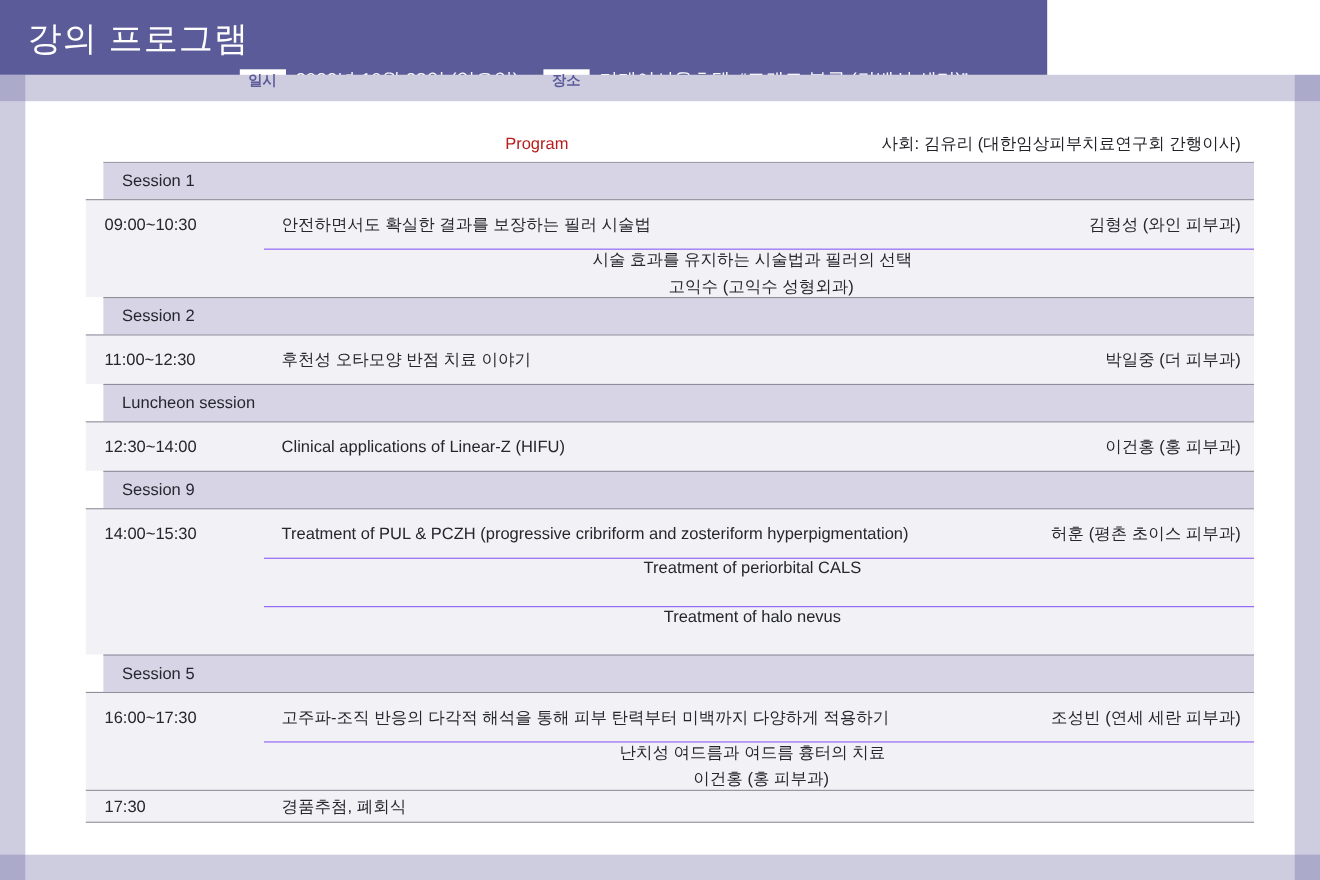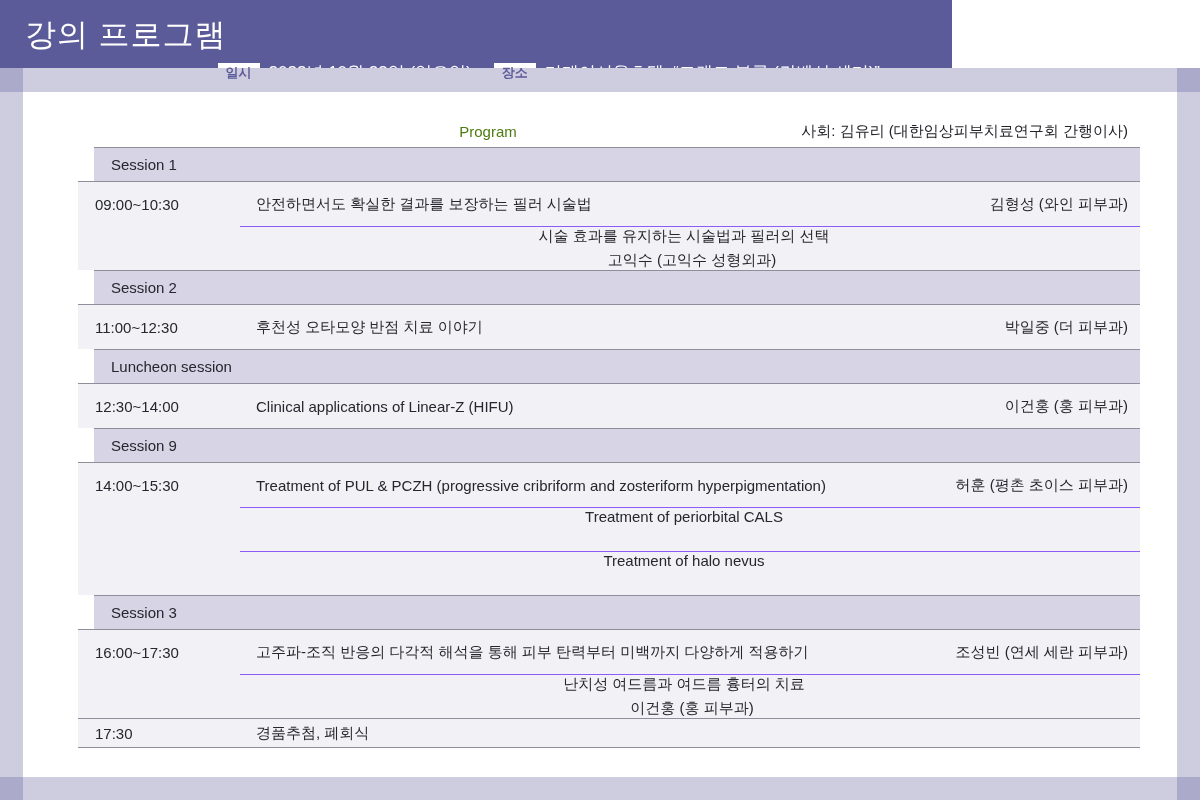--- a/index.html
+++ b/index.html
@@ -46,21 +46,21 @@
   .table {
     position:absolute; left:78px; top:115px; width:1062px;
     font-size:15px;
   }
   .table > :last-child { border-bottom:1px solid #8f8e9b; }
 
   .head-row { position:relative; height:32px; background:#ffffff; }
   .program-label {
     position:absolute; left:0; width:820px; text-align:center;
     top:50%; transform:translateY(-50%);
-    color:#4d7c0f;
+    color:#b91c1c;
   }
   .moderator {
     position:absolute; right:12px; top:50%; transform:translateY(-50%);
     color:#222228; white-space:nowrap;
   }
 
   .session-row {
     height:34px; background:#d6d4e5;
     border-top:1px solid #8f8e9b;
     display:flex; align-items:center; padding-left:17px;
@@ -158,21 +158,21 @@
         <div class="lecture">
           <div class="lecture-title">Treatment of periorbital CALS</div>
           <div class="lecture-speaker"></div>
         </div>
         <div class="lecture">
           <div class="lecture-title">Treatment of halo nevus</div>
           <div class="lecture-speaker"></div>
         </div>
       </div>
     </div>
-    <div class="session-row">Session 3</div>
+    <div class="session-row">Session 5</div>
     <div class="block">
       <div class="time-cell">16:00~17:30</div>
       <div class="lectures">
         <div class="lecture">
           <div class="lecture-title">고주파-조직 반응의 다각적 해석을 통해 피부 탄력부터 미백까지 다양하게 적용하기</div>
           <div class="lecture-speaker">조성빈 (연세 세란 피부과)</div>
         </div>
         <div class="lecture">
           <div class="lecture-title">난치성 여드름과 여드름 흉터의 치료</div>
           <div class="lecture-speaker">이건홍 (홍 피부과)</div>

